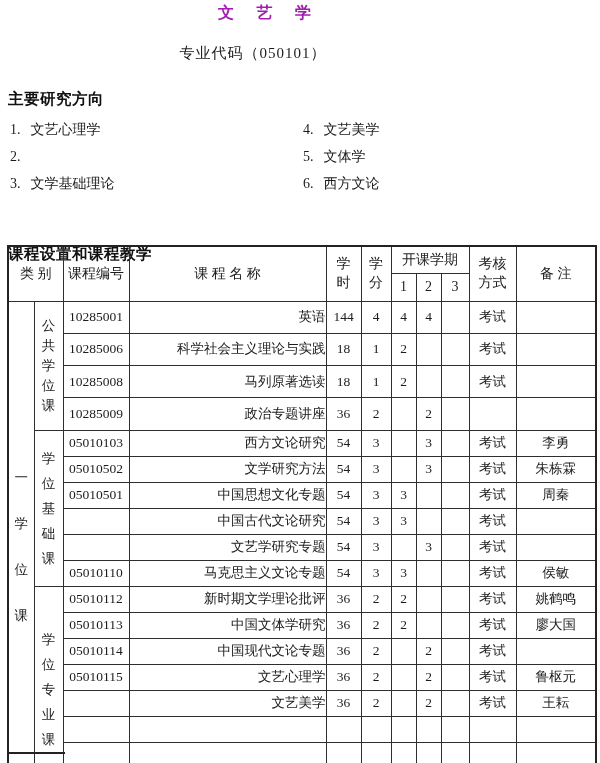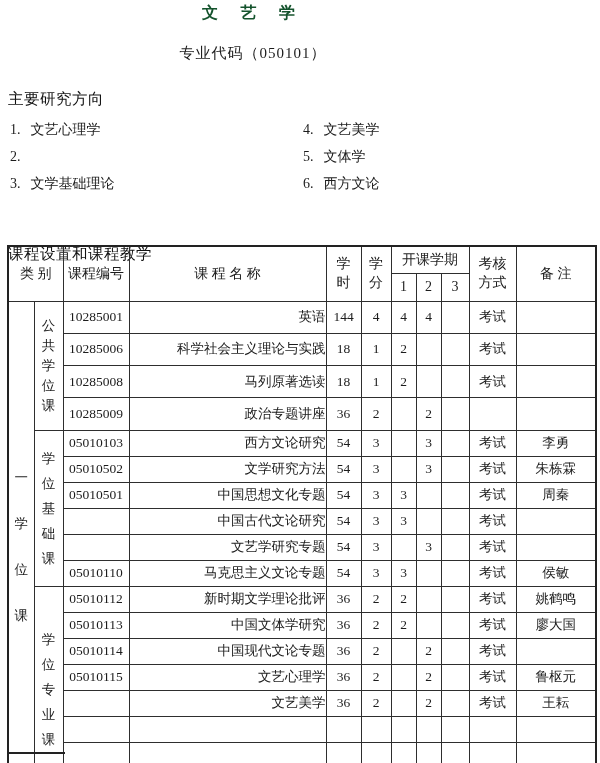--- a/index.html
+++ b/index.html
@@ -2,31 +2,31 @@
 <html><head>
 <meta charset="utf-8">
 <style>
   * { margin:0; padding:0; box-sizing:border-box; }
   html,body { width:600px; height:763px; }
   body {
     position:relative; background:#ffffff; overflow:hidden;
     font-family:"Liberation Serif", serif; color:#1c1c1c;
   }
   .doc-title {
-    position:absolute; top:3px; left:8px; width:490px; text-align:center;
+    position:absolute; top:3px; left:24px; width:490px; text-align:center;
     font-family:"Liberation Sans", sans-serif; font-weight:bold;
-    font-size:16px; letter-spacing:9px; color:#14532d;
+    font-size:16px; letter-spacing:9px; color:#a21caf;
   }
   .doc-subtitle {
     position:absolute; top:44px; left:8px; width:490px; text-align:center;
     font-size:15px; letter-spacing:1px;
   }
   .section-heading {
     position:absolute; left:8px;
-    font-family:"Liberation Sans", sans-serif; font-weight:normal;
+    font-family:"Liberation Sans", sans-serif; font-weight:bold;
     font-size:15.5px; color:#111; letter-spacing:0.5px;
   }
   #heading-directions { top:89px; }
   #heading-courses { top:216px;margin-top:28px; }
   .directions { position:absolute; left:10px; top:116px; width:580px; font-size:14px; }
   .dir-row { display:flex; align-items:center; height:27px; }
   .dir-left { width:293px; display:flex; align-items:center; }
   .dir-right { flex:1; display:flex; align-items:center; }
   .dir-num { display:inline-block; }
   .dir-label { margin-left:10px; }

